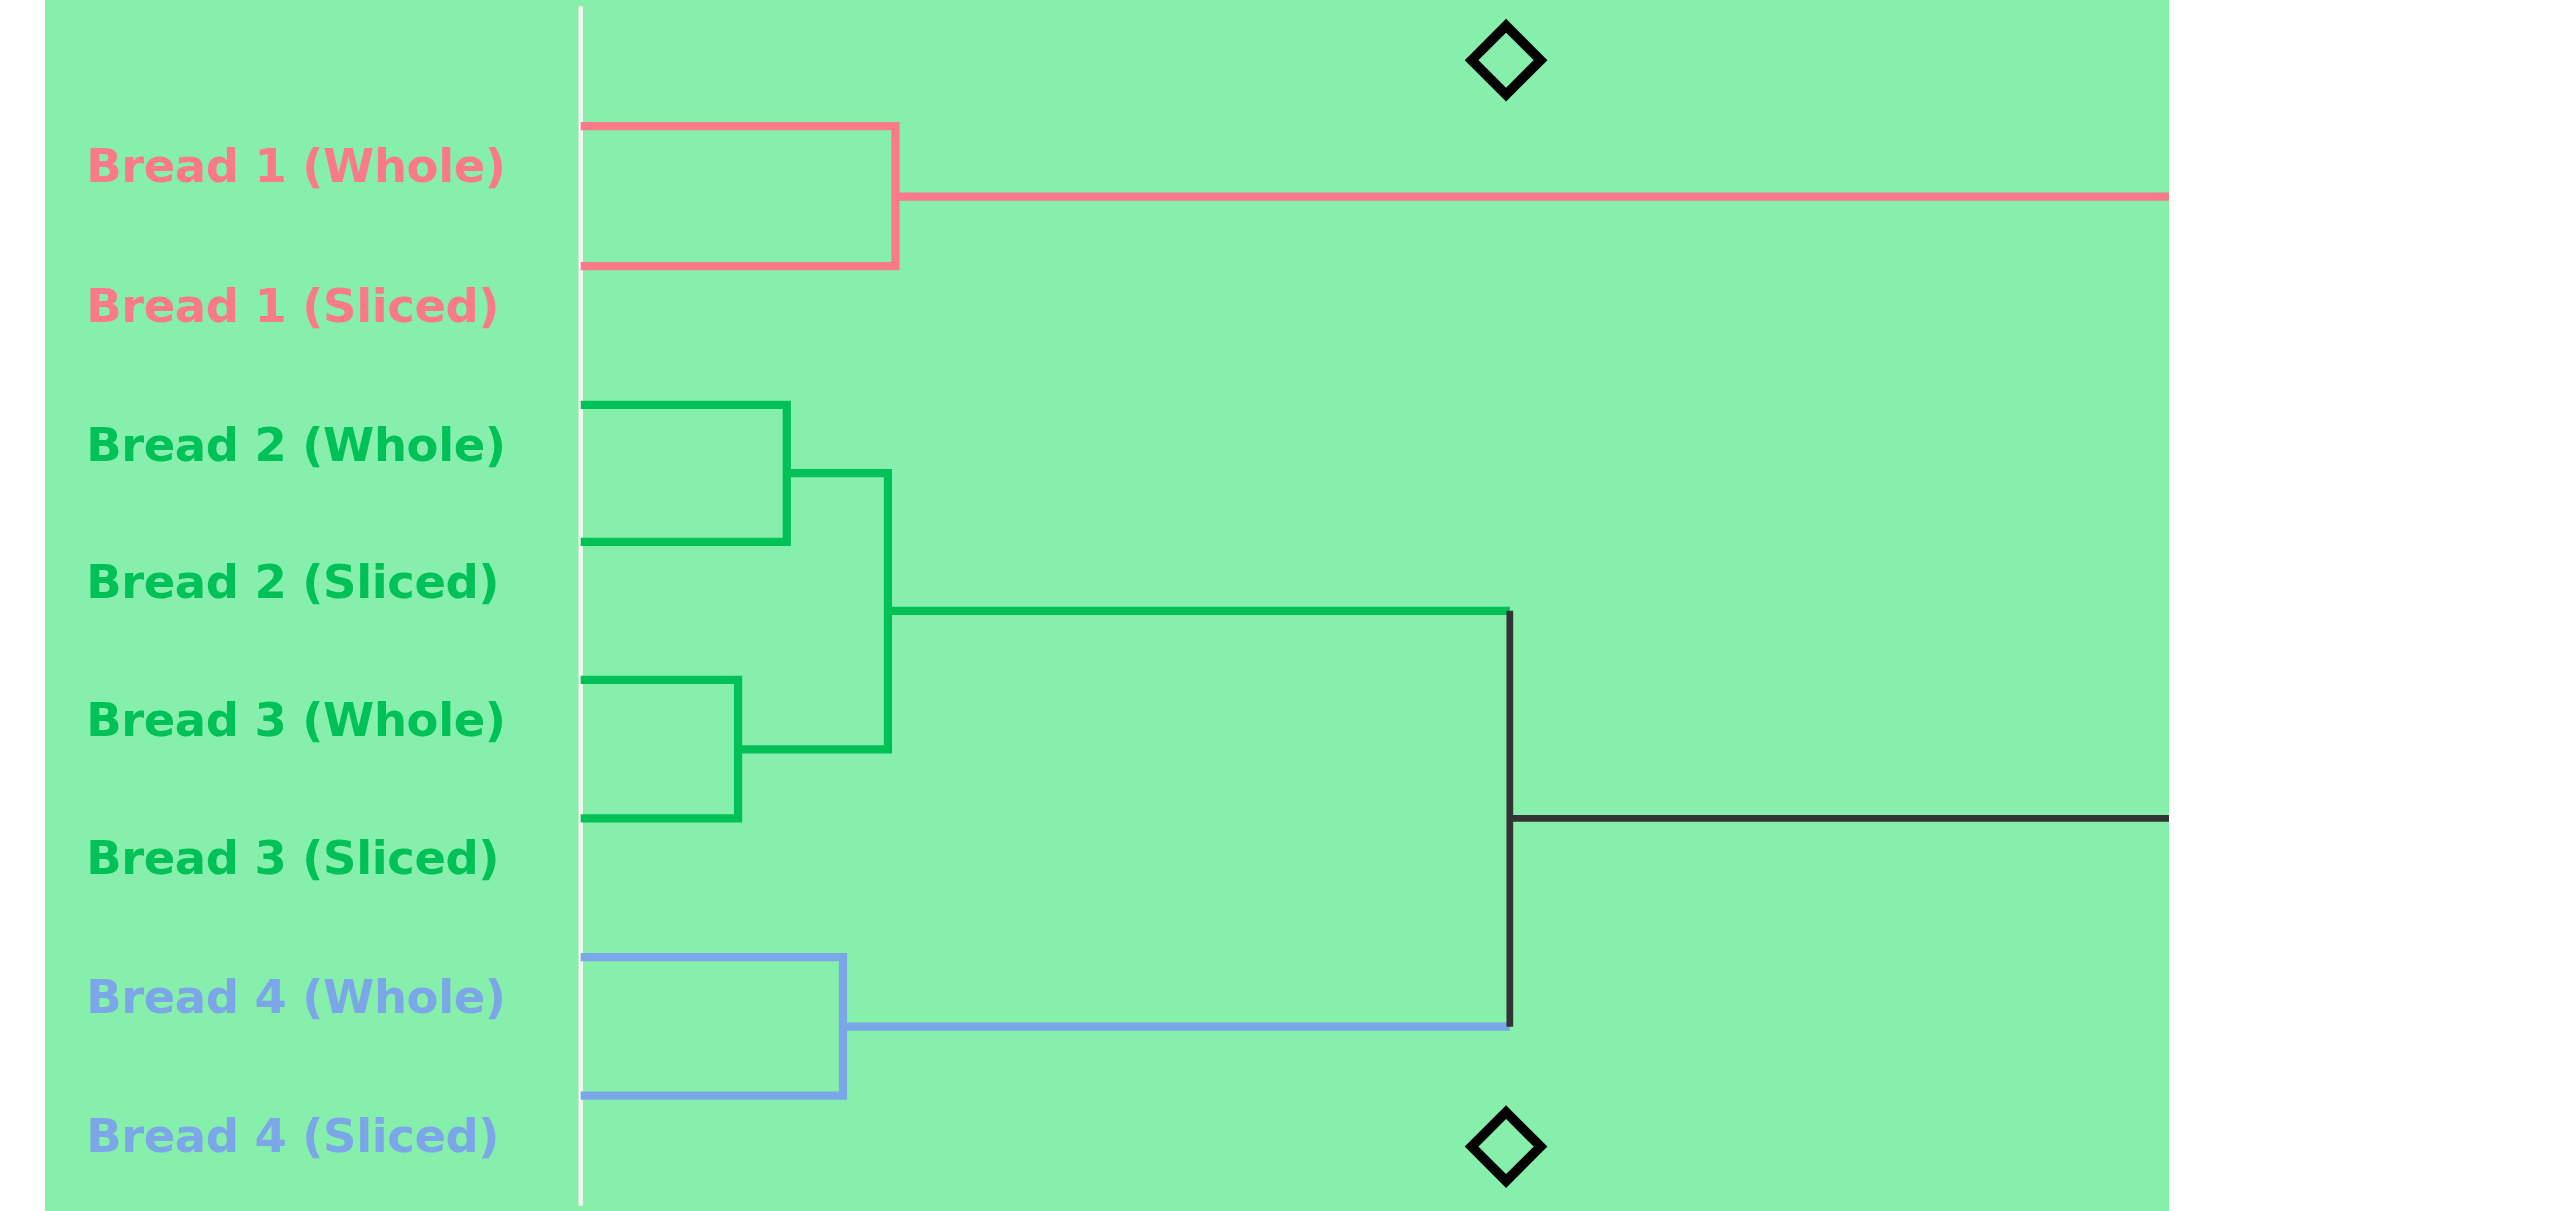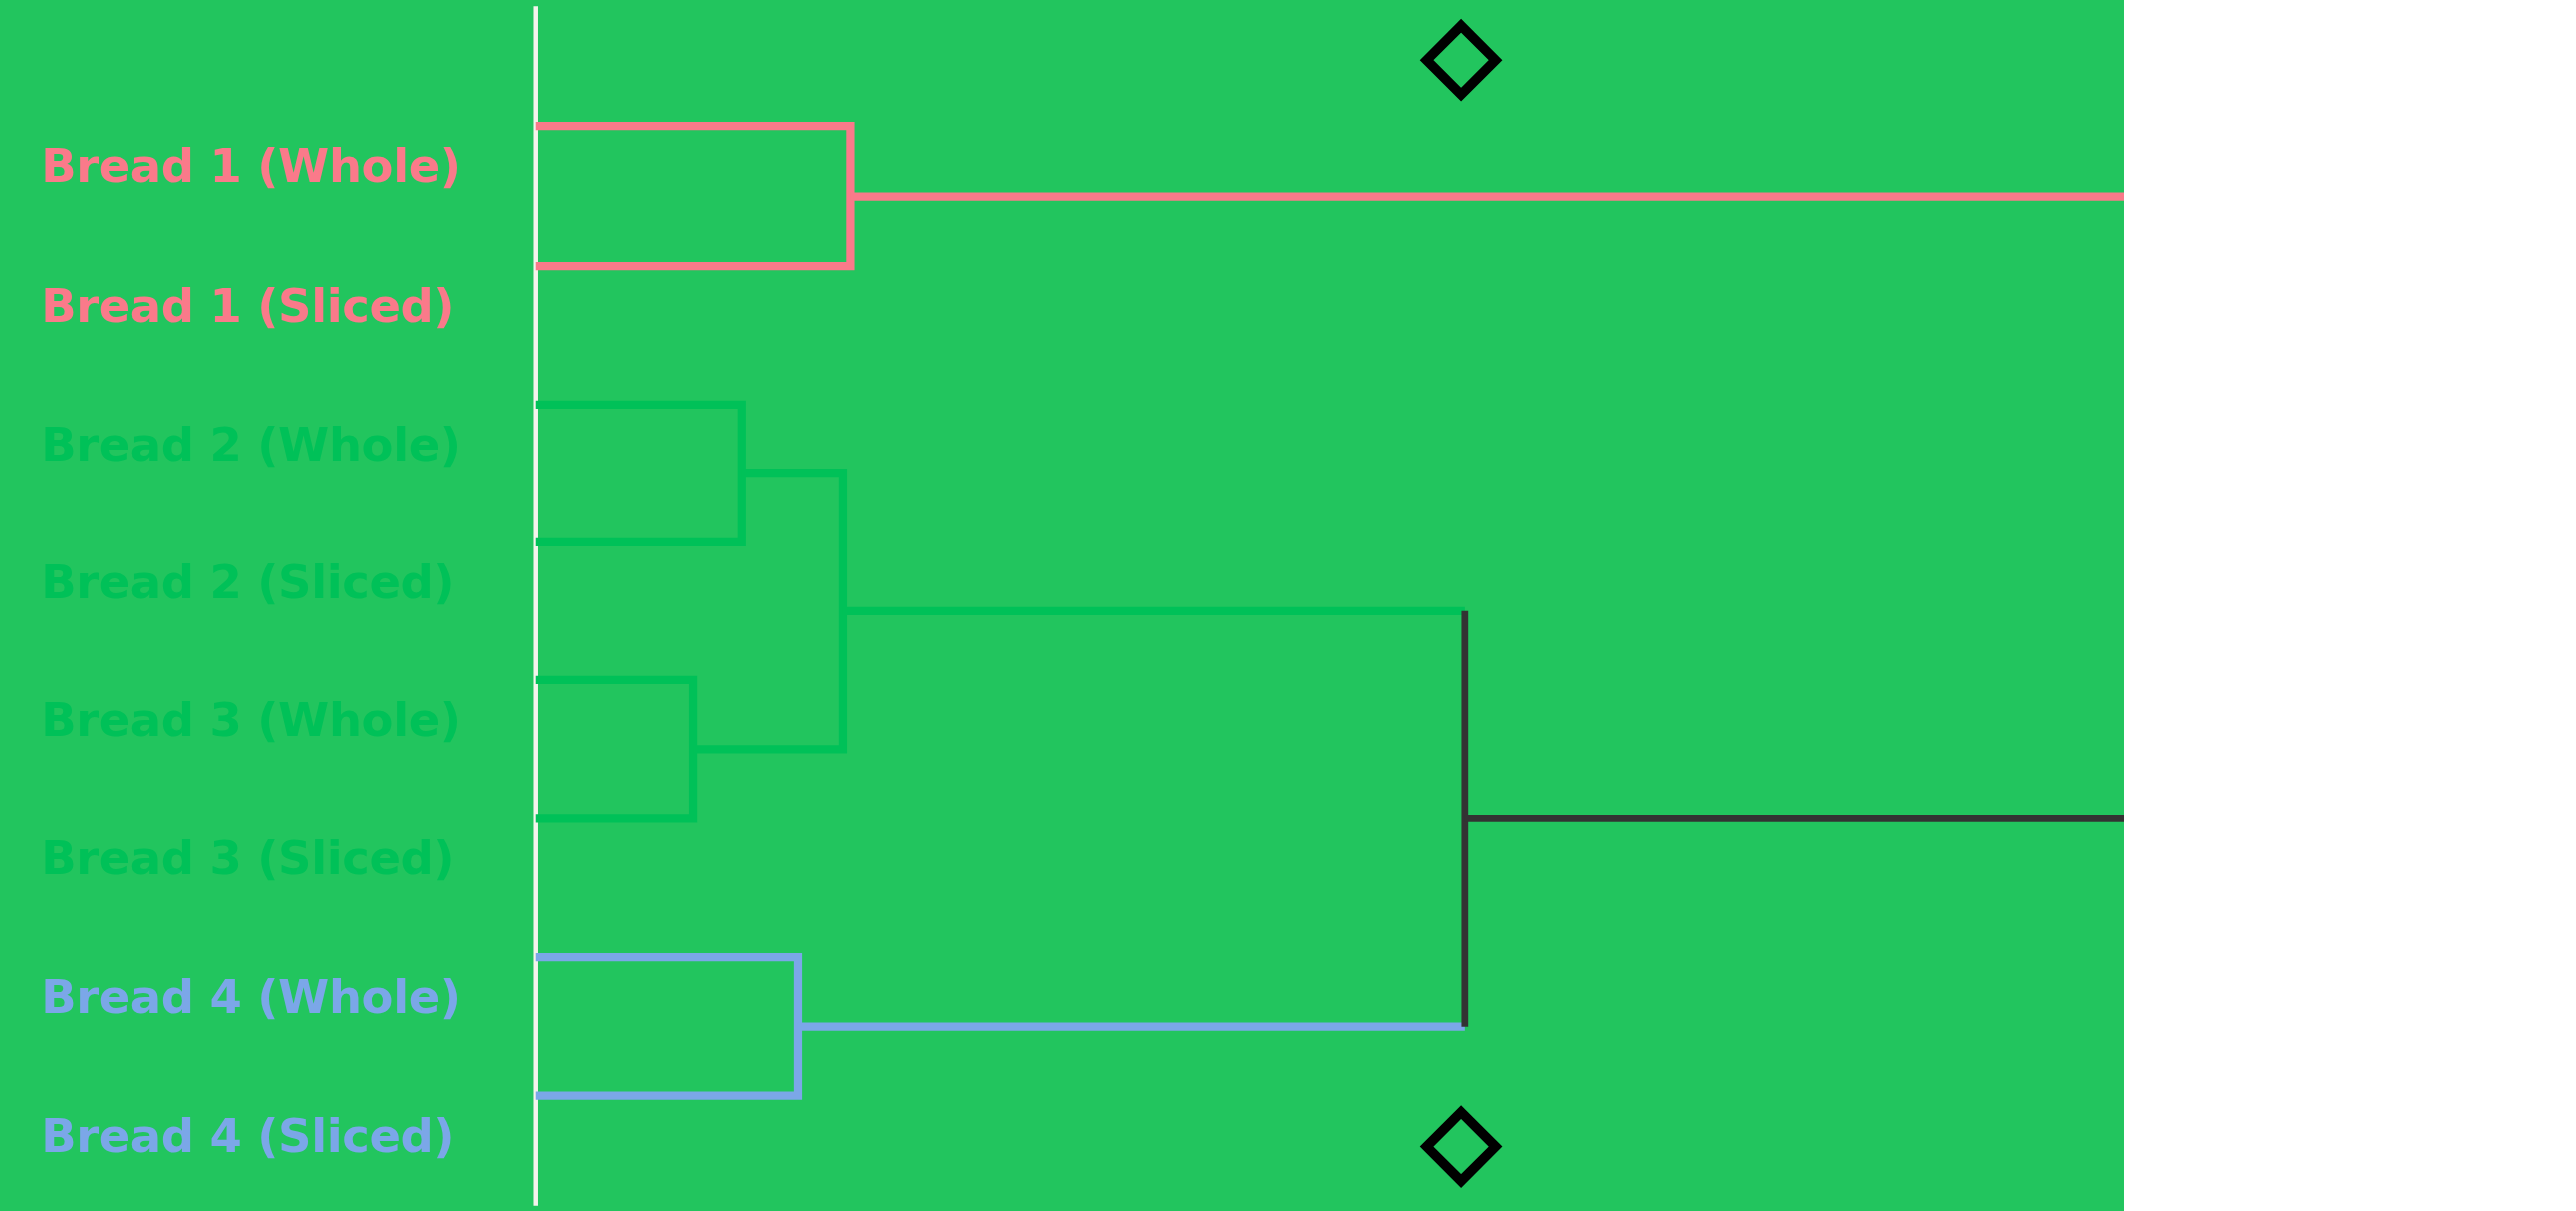--- a/index.html
+++ b/index.html
@@ -8,22 +8,23 @@
     padding: 0;
     background: #ffffff;
   }
   body {
     font-family: "DejaVu Sans", "Liberation Sans", sans-serif;
   }
   #stage {
     position: relative;
     width: 2124px;
     height: 1212px;
-    background: #22c55e;
+    background: #86efac;
     overflow: hidden;
+    margin-left: 45px;
   }
   #dendro-svg {
     position: absolute;
     left: 0;
     top: 0;
     width: 2576px;
     height: 1212px;
     display: block;
   }
   .leaf-label {

